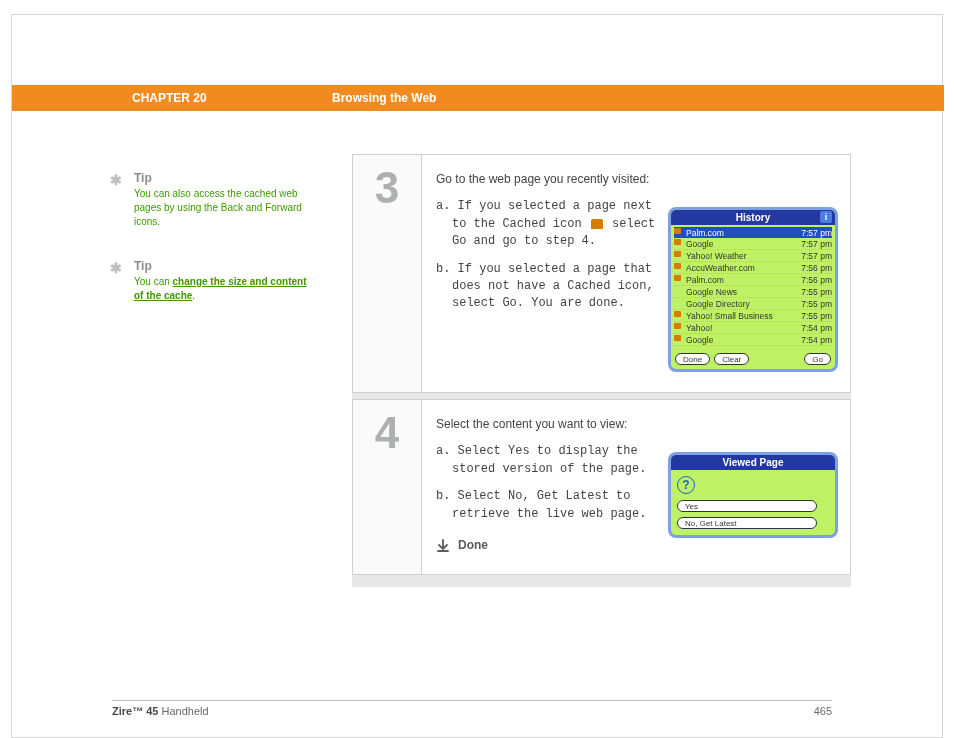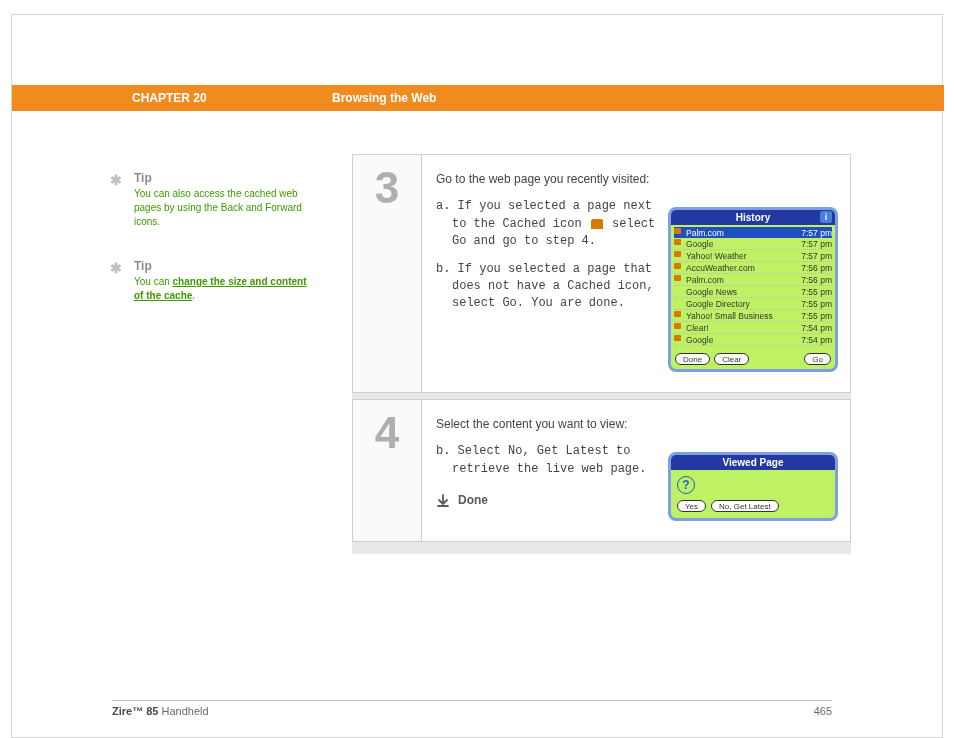--- a/index.html
+++ b/index.html
@@ -196,20 +196,21 @@
     font-size: 12px;
     font-weight: bold;
     text-align: center;
     line-height: 16px;
     flex-shrink: 0;
   }
   .viewed-buttons {
     display: flex;
     gap: 5px;
     padding: 2px 18px 6px 6px;
+    flex-direction: column;
   }
   .cached-icon {
     display: inline-block;
     width: 12px; height: 10px;
     background: #d87a00;
     border-radius: 2px 2px 0 0;
     vertical-align: middle;
     margin: 0 2px;
   }
   .done-row {
@@ -339,21 +340,21 @@
                 <div class="history-row">
                   <span class="site">
                     <span class="cache-dot"></span>
                     <span>Yahoo! Small Business</span>
                   </span>
                   <span>7:55 pm</span>
                 </div>
                 <div class="history-row">
                   <span class="site">
                     <span class="cache-dot"></span>
-                    <span>Clear!</span>
+                    <span>Yahoo!</span>
                   </span>
                   <span>7:54 pm</span>
                 </div>
                 <div class="history-row">
                   <span class="site">
                     <span class="cache-dot"></span>
                     <span>Google</span>
                   </span>
                   <span>7:54 pm</span>
                 </div>
@@ -369,20 +370,21 @@
         </div>
       </div>
     </div>
 
     <div class="step">
       <div class="step-num">4</div>
       <div class="step-body">
         <div class="step-text">
           <p>Select the content you want to view:</p>
           <div class="sub">
+            <div class="sub-item">a.  Select Yes to display the stored version of the page.</div>
             <div class="sub-item">b.  Select No, Get Latest to retrieve the live web page.</div>
           </div>
           <div class="done-row">
             <span class="done-arrow">
               <svg width="14" height="14" viewBox="0 0 14 14">
                 <path d="M7 1 L7 9 M3 6 L7 10 L11 6 M2 12 L12 12" stroke="#5c5c5c" stroke-width="1.8" fill="none" stroke-linecap="round"></path>
               </svg>
             </span>
             <span>Done</span>
           </div>
@@ -402,18 +404,18 @@
           </div>
         </div>
       </div>
     </div>
 
     <div class="pad-bottom"></div>
   </div>
 
   <div class="footer">
     <div class="prod">
-      <strong>Zire™ 85</strong><span> Handheld</span>
+      <strong>Zire™ 45</strong><span> Handheld</span>
     </div>
     <div>465</div>
   </div>
 
 </div>
 
 </body></html>

